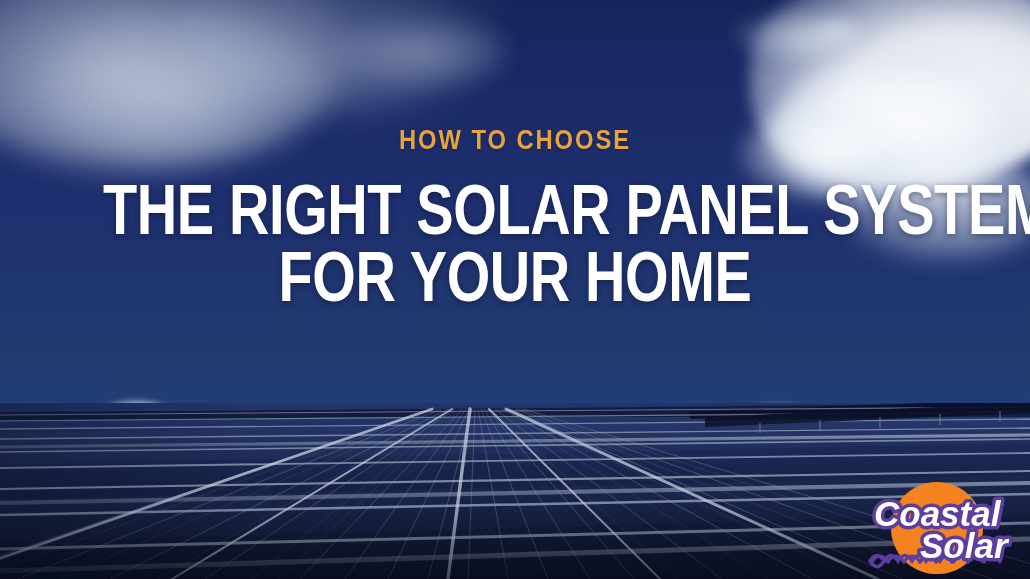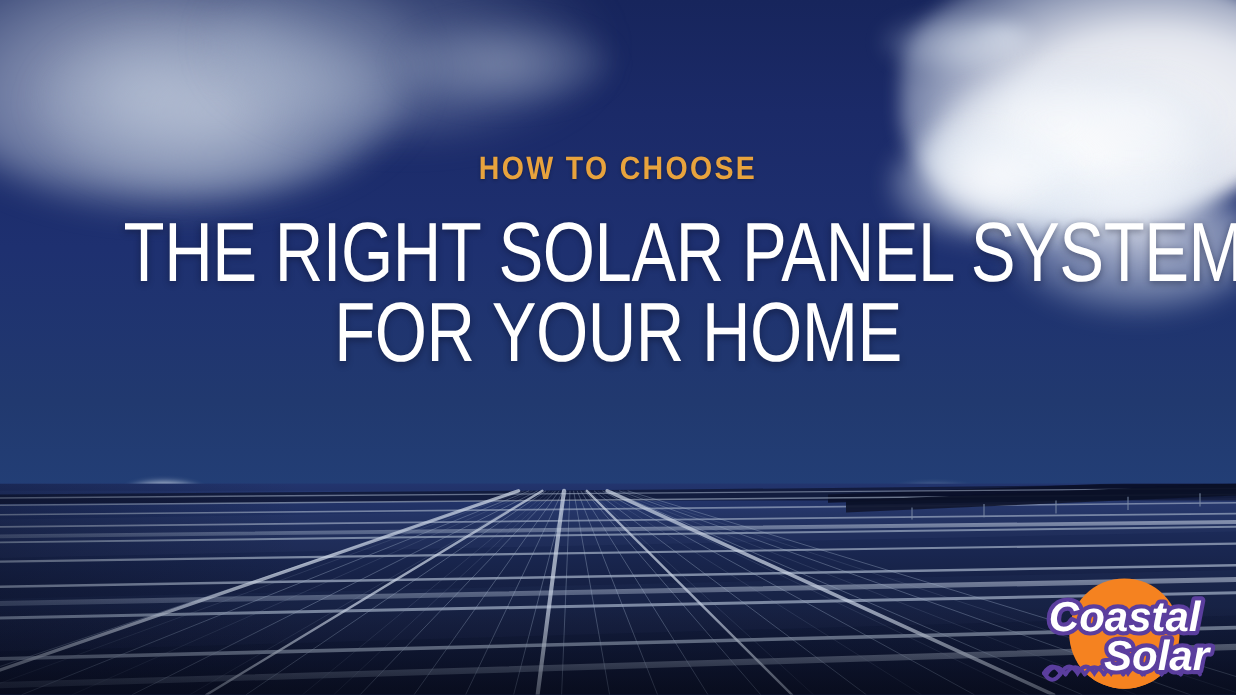--- a/index.html
+++ b/index.html
@@ -238,21 +238,21 @@
     line-height: 1;
     transform: scaleX(0.88);
     text-shadow: 0 1px 3px rgba(10,16,40,0.42);
   }
   .headline {
     position: absolute;
     left: 0; top: 178px;
     width: 1030px;
     color: #ffffff;
     font-family: "Liberation Sans Narrow", "Liberation Sans", sans-serif;
-    font-weight: normal;
+    font-weight: bold;
     font-size: 70px;
     line-height: 0.92;
     letter-spacing: -0.5px;
     text-shadow: 0 2px 7px rgba(8,14,38,0.45);
   }
   .headline .l1 {
     display: block;
     transform: scaleX(0.80);
     white-space: nowrap;
   }

